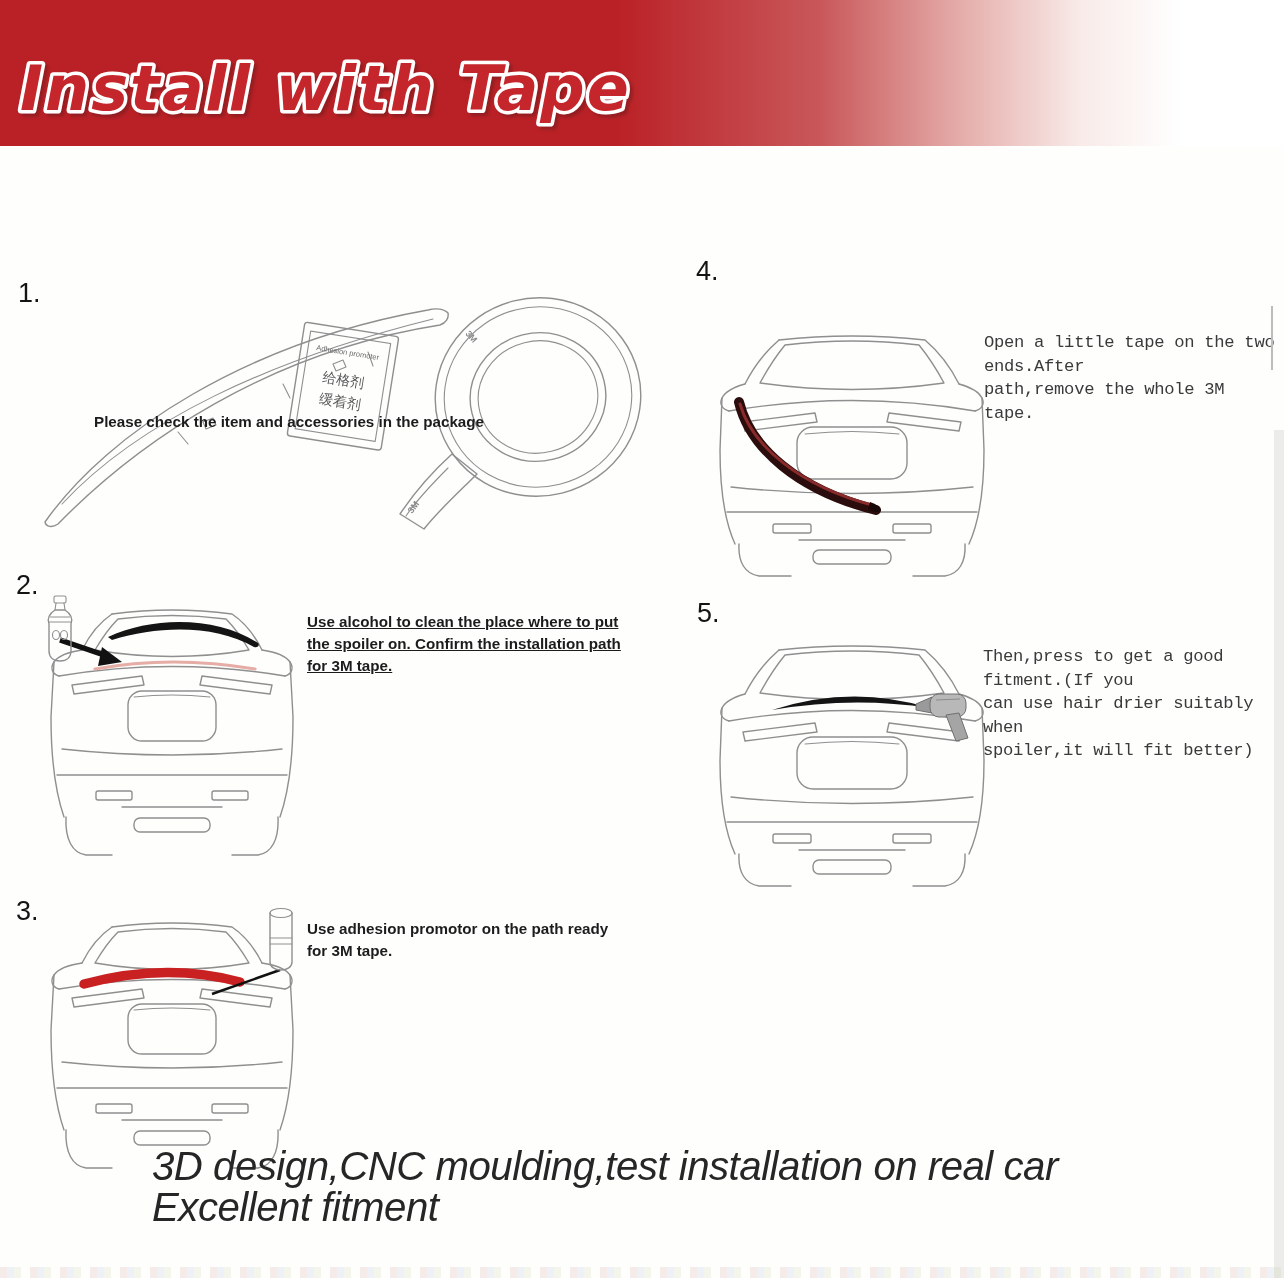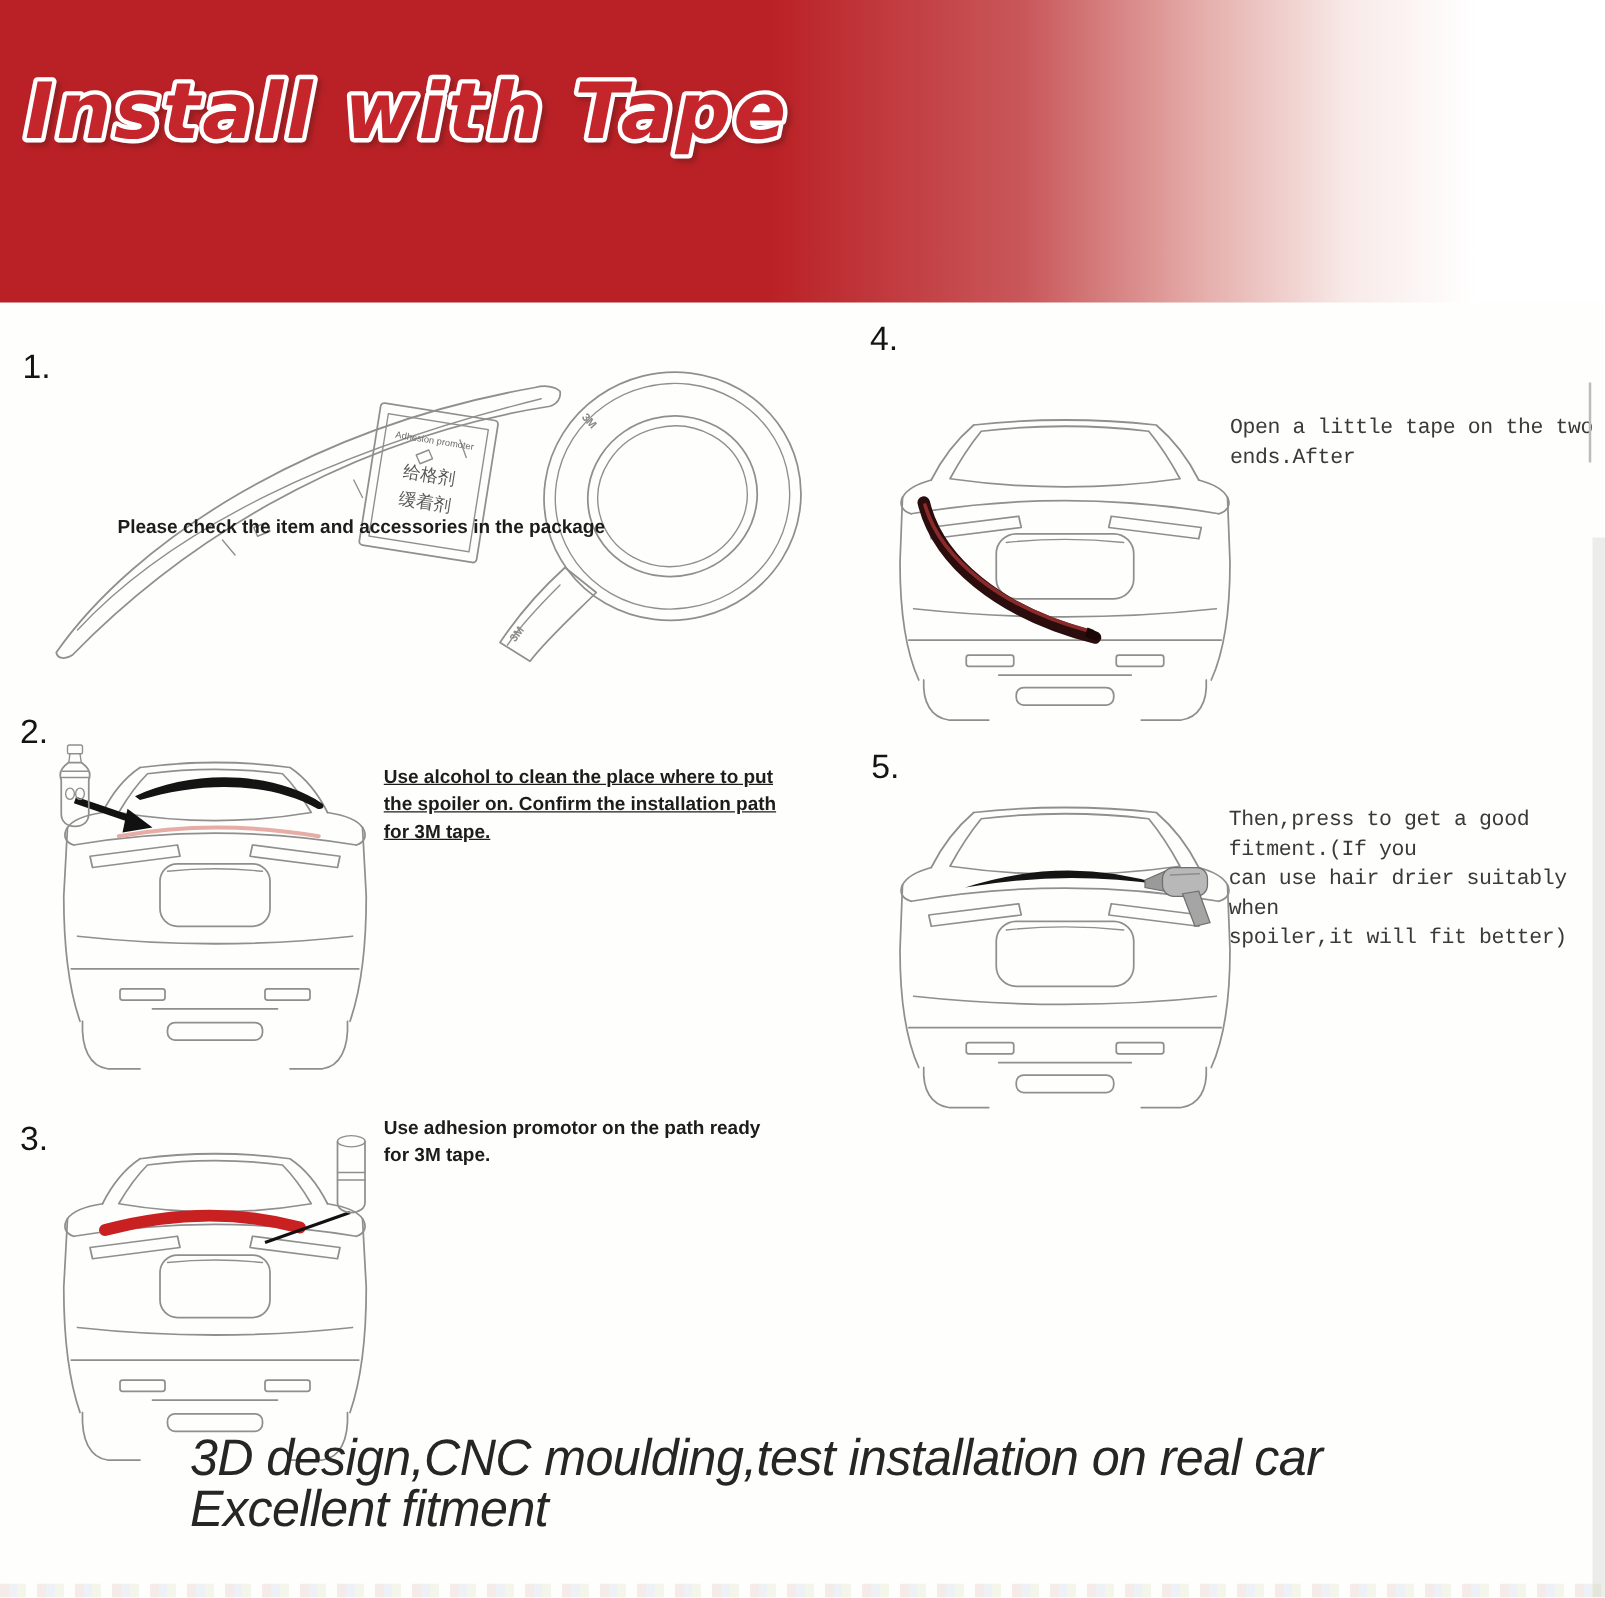--- a/index.html
+++ b/index.html
@@ -6,21 +6,21 @@
   body{
     width:1284px;height:1278px;position:relative;overflow:hidden;
     background:#fefefd;
     font-family:"Liberation Sans", sans-serif;
     -webkit-font-smoothing:antialiased;
   }
   .abs{position:absolute;}
 
   
   #banner{
-    left:0;top:0;width:1284px;height:242px;
+    left:0;top:0;width:1284px;height:146px;
     background:linear-gradient(90deg,
       var(--banner-red) 0%, var(--banner-red) 48%,
       #c9585b 64%, #e5aeab 75%, #f8eae8 84%, #ffffff 92%);
   }
   #title-svg text{
     font-family:"DejaVu Sans", sans-serif;
     font-weight:bold;font-style:italic;
     letter-spacing:2px;
     paint-order:stroke;
     stroke:#ffffff;stroke-width:7px;stroke-linejoin:round;
@@ -195,38 +195,39 @@
   <use href="#car-sedan" x="6" y="18" width="260" height="275"></use>
   <path class="red-stroke" stroke-width="9.5" d="M48,84 Q130,62 204,82"></path>
   <path d="M244,70 L176,94" stroke="#111" stroke-width="2.5" fill="none"></path>
   <g transform="translate(230,8)">
     <ellipse class="line-art thin" cx="15" cy="5" rx="11" ry="4.5"></ellipse>
     <path class="line-art" d="M4,5 L4,54 C4,59 9,62 15,62 C21,62 26,59 26,54 L26,5"></path>
     <path class="line-art thin" d="M4,30 L26,30 M4,36 L26,36"></path>
   </g>
 </svg>
 
-<div class="abs caption-bold" style="left:307px;top:892px;">
+<div class="abs caption-bold" style="left:307px;top:918px;">
   <div>Use adhesion promotor on the path ready</div>
   <div>for 3M tape.</div>
 </div>
 
 <div class="abs step-num" style="left:696px;top:256px;">4.</div>
 
 <svg class="abs" style="left:712px;top:316px;" width="280" height="285" viewBox="0 0 280 285">
   <use href="#car-suv" x="5" y="16" width="270" height="250"></use>
   <g>
     <path d="M27,86 C38,132 86,174 164,194" stroke="#2b0d0d" stroke-width="10" fill="none" stroke-linecap="round"></path>
     <path d="M28,88 C40,130 88,170 160,189" stroke="#8a2a2a" stroke-width="3" fill="none" stroke-linecap="round"></path>
     <path d="M158,186 C164,188 168,191 169,195 C165,197 160,196 156,193 Z" fill="#1a0808"></path>
   </g>
 </svg>
 
 <div class="abs caption-soft" style="left:984px;top:331px;">
   <div>Open a little tape on the two ends.After</div>
+  <div>path,remove the whole 3M tape.</div>
 </div>
 
 <div class="abs step-num" style="left:697px;top:598px;">5.</div>
 
 <svg class="abs" style="left:712px;top:628px;" width="280" height="275" viewBox="0 0 280 275">
   <use href="#car-suv" x="5" y="14" width="270" height="250"></use>
   <path class="black-fill" d="M60,82 Q140,56 218,80 Q140,68 60,82 Z"></path>
   <g transform="translate(204,66)">
     <polygon points="0,10 16,3 16,19 0,16" fill="#9a9a9a" stroke="#6f6f6f" stroke-width="1"></polygon>
     <rect x="14" y="0" width="36" height="23" rx="9" fill="#b8b8b8" stroke="#6f6f6f" stroke-width="1"></rect>

